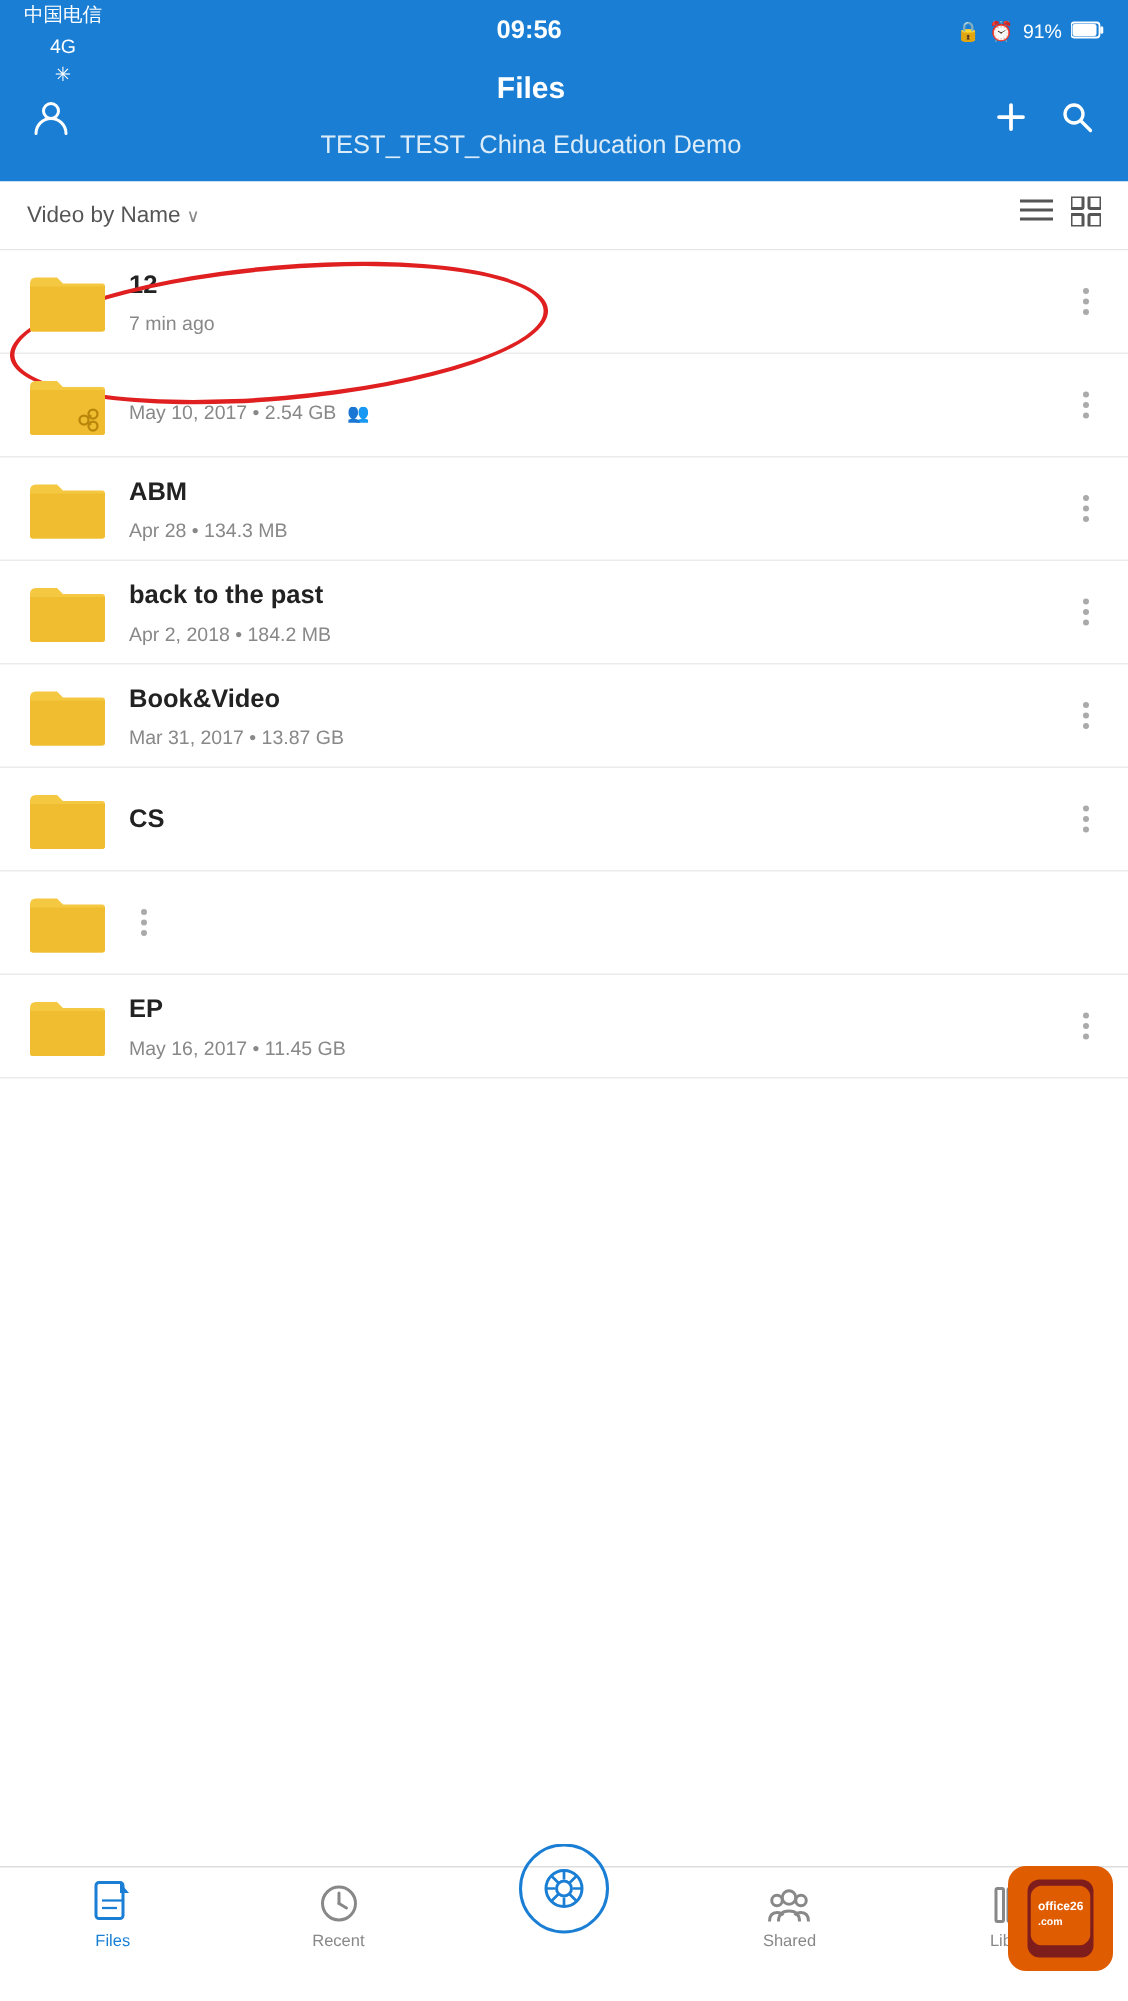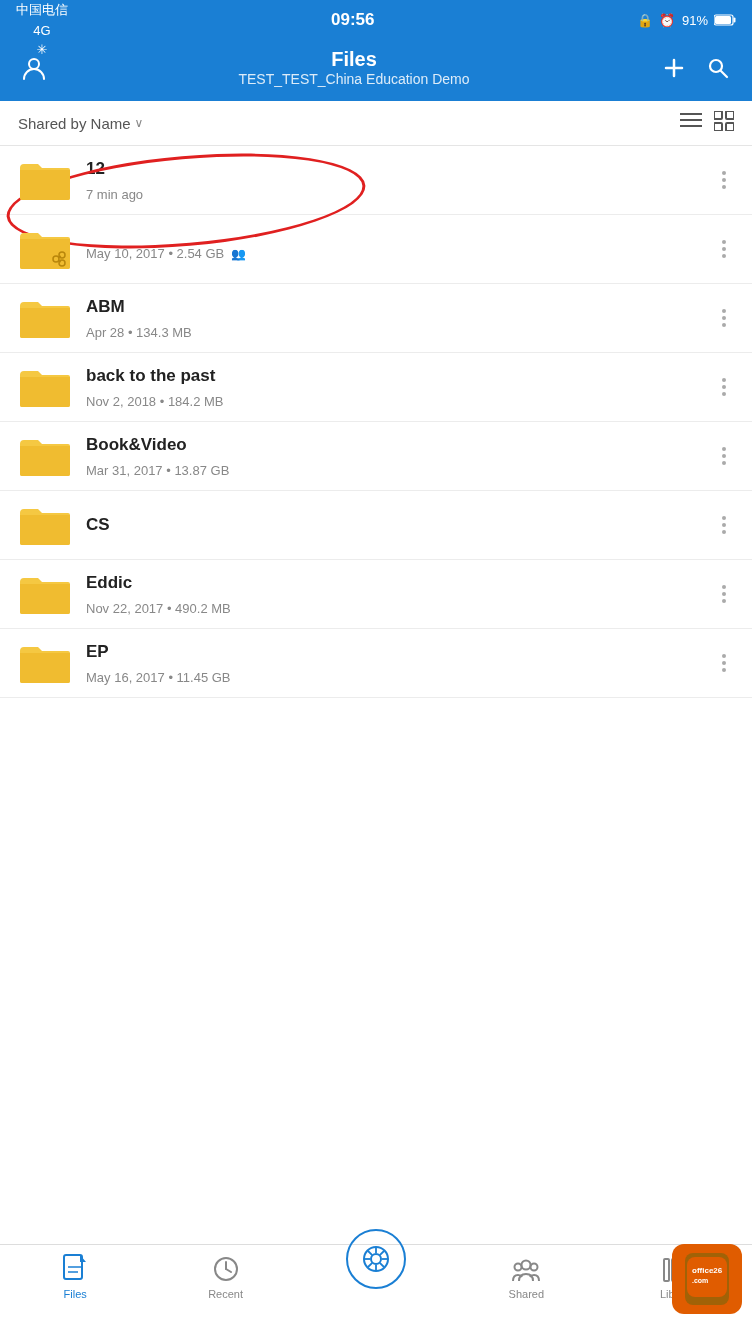--- a/index.html
+++ b/index.html
@@ -33,21 +33,21 @@
     .header {
       background: #1a7fd4;
       padding: 8px 16px 14px;
       display: flex;
       align-items: center;
       justify-content: space-between;
       color: white;
     }
     .header-center { text-align: center; flex: 1; }
     .header-title { font-size: 20px; font-weight: 700; color: white; }
-    .header-subtitle { font-size: 14px; color: rgba(255,255,255,0.85); margin-top: 0; }
+    .header-subtitle { font-size: 17px; color: rgba(255,255,255,0.85); margin-top: 16px; }
     .header-icon { width: 36px; height: 36px; display: flex; align-items: center; justify-content: center; cursor: pointer; }
     .header-icon svg { fill: white; }
 
     
     .sort-bar {
       display: flex;
       align-items: center;
       justify-content: space-between;
       padding: 10px 18px;
       background: #fff;
@@ -236,21 +236,21 @@
       <svg width="24" height="24" viewBox="0 0 24 24">
         <circle cx="10" cy="10" r="6" stroke="white" stroke-width="2.2" fill="none"></circle>
         <line x1="15" y1="15" x2="21" y2="21" stroke="white" stroke-width="2.2" stroke-linecap="round"></line>
       </svg>
     </div>
   </div>
 </div>
 
 <div class="sort-bar">
   <div class="sort-label">
-    <span>Shared by Name</span>
+    <span>Video by Name</span>
     <span class="chevron">∨</span>
   </div>
   <div class="sort-icons">
     <div class="sort-icon-btn">
       <svg width="22" height="18" viewBox="0 0 22 18">
         <line x1="0" y1="3" x2="22" y2="3" stroke="#555" stroke-width="2" stroke-linecap="round"></line>
         <line x1="0" y1="9" x2="22" y2="9" stroke="#555" stroke-width="2" stroke-linecap="round"></line>
         <line x1="0" y1="15" x2="22" y2="15" stroke="#555" stroke-width="2" stroke-linecap="round"></line>
       </svg>
     </div>
@@ -331,21 +331,21 @@
 
   <div class="file-item">
     <div class="folder-icon">
       <svg width="54" height="44" viewBox="0 0 54 44">
         <path d="M2 10 Q2 6 6 6 L20 6 L24 10 L50 10 Q52 10 52 12 L52 40 Q52 42 50 42 L4 42 Q2 42 2 40 Z" fill="#F5C842"></path>
         <path d="M2 12 L52 12 L52 40 Q52 42 50 42 L4 42 Q2 42 2 40 Z" fill="#F0BC30"></path>
       </svg>
     </div>
     <div class="file-info">
       <div class="file-name">back to the past</div>
-      <div class="file-meta">Nov 2, 2018 • 184.2 MB</div>
+      <div class="file-meta">Apr 2, 2018 • 184.2 MB</div>
     </div>
     <div class="more-btn">
       <div class="more-dot"></div>
       <div class="more-dot"></div>
       <div class="more-dot"></div>
     </div>
   </div>
 
   <div class="file-item">
     <div class="folder-icon">
@@ -381,24 +381,20 @@
       <div class="more-dot"></div>
     </div>
   </div>
 
   <div class="file-item">
     <div class="folder-icon">
       <svg width="54" height="44" viewBox="0 0 54 44">
         <path d="M2 10 Q2 6 6 6 L20 6 L24 10 L50 10 Q52 10 52 12 L52 40 Q52 42 50 42 L4 42 Q2 42 2 40 Z" fill="#F5C842"></path>
         <path d="M2 12 L52 12 L52 40 Q52 42 50 42 L4 42 Q2 42 2 40 Z" fill="#F0BC30"></path>
       </svg>
-    </div>
-    <div class="file-info">
-      <div class="file-name">Eddic</div>
-      <div class="file-meta">Nov 22, 2017 • 490.2 MB</div>
     </div>
     <div class="more-btn">
       <div class="more-dot"></div>
       <div class="more-dot"></div>
       <div class="more-dot"></div>
     </div>
   </div>
 
   <div class="file-item">
     <div class="folder-icon">
@@ -486,21 +482,21 @@
         <rect x="19" y="6" width="5" height="20" rx="1" fill="none" stroke="#888" stroke-width="2" transform="rotate(-10 21 16)"></rect>
       </svg>
     </div>
     <span class="tab-label">Library</span>
   </div>
 
 </div>
 
 <div class="watermark">
   <div class="watermark-inner">
-    <div style="background:#a16207;border-radius:8px;padding:4px 2px;">
+    <div style="background:#7f1d1d;border-radius:8px;padding:4px 2px;">
       <svg width="40" height="40" viewBox="0 0 40 40">
         <rect width="40" height="40" rx="8" fill="#e05c00"></rect>
         <text x="5" y="16" font-size="8" fill="white" font-weight="bold">office26</text>
         <text x="5" y="26" font-size="7" fill="white">.com</text>
       </svg>
     </div>
   </div>
 </div>
 
 </body></html>

